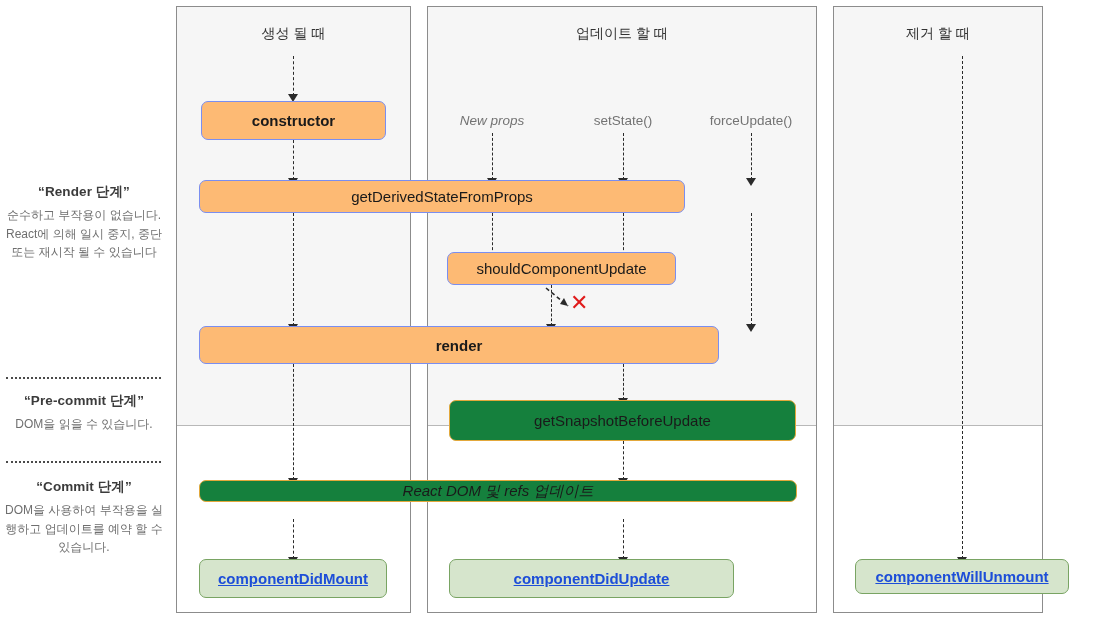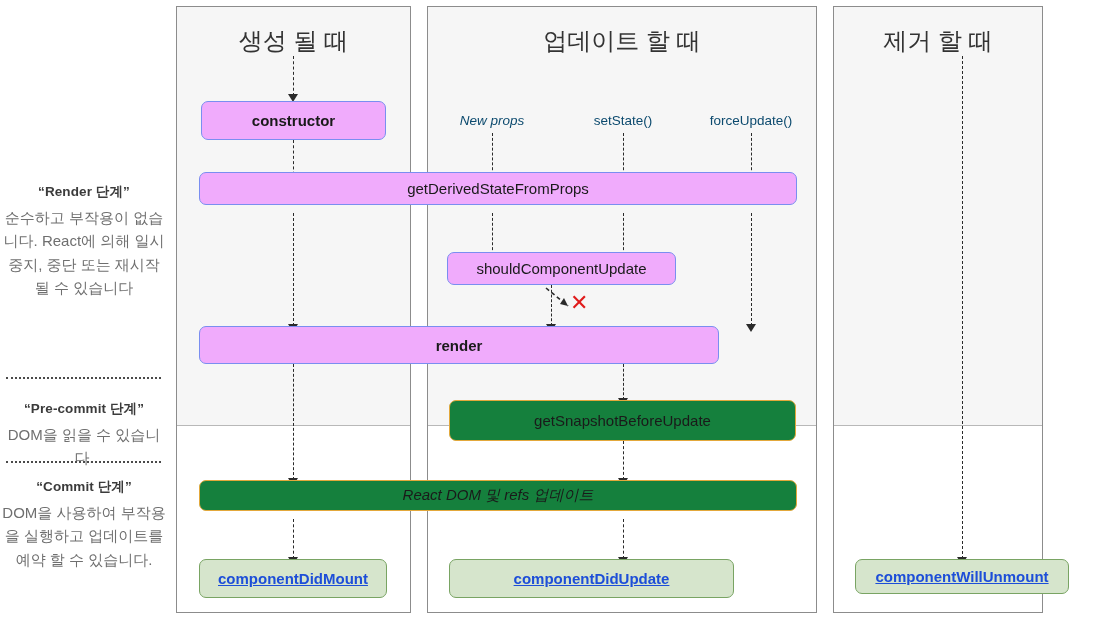--- a/index.html
+++ b/index.html
@@ -23,21 +23,21 @@
   .panel .tophalf{
     position:absolute;left:0;right:0;top:0;
     height:419px;
     background:#f6f6f6;
     border-bottom:1px solid #b8b8b8;
     box-sizing:border-box;
   }
   .panel-title{
     position:absolute;left:0;right:0;top:18px;
     text-align:center;
-    font-size:24px;
+    font-size:14px;
     color:#333333;
     z-index:6;
   }
 
   #panel-mount{left:176px;top:6px;width:235px;height:607px;}
   #panel-update{left:427px;top:6px;width:390px;height:607px;}
   #panel-unmount{left:833px;top:6px;width:210px;height:607px;}
 
   
   .legend{
@@ -45,27 +45,27 @@
     width:168px;left:0px;
     text-align:center;
   }
   .legend-title{
     font-size:13.5px;
     font-weight:bold;
     color:#3b3b3b;
     letter-spacing:.1px;
   }
   .legend-body{
-    font-size:15px;
+    font-size:12px;
     color:#6f6f6f;
     line-height:1.55;
     margin-top:5px;
   }
   #legend-render{top:183px;}
-  #legend-precommit{top:392px;margin-top:8px;}
+  #legend-precommit{top:392px;}
   #legend-commit{top:478px;}
 
   .dotline{
     position:absolute;
     left:6px;width:155px;height:0;
     border-top:2px dotted #4a4a4a;
   }
   #dot-top{top:377px;}
   #dot-bot{top:461px;}
 
@@ -95,31 +95,31 @@
     position:absolute;
     box-sizing:border-box;
     border-radius:7px;
     display:flex;
     align-items:center;
     justify-content:center;
     font-size:15px;
     z-index:5;
     text-align:center;
   }
-  .blue{ background:#f0abfc; border:1.3px solid #7a8ef0; color:#1a1a1a;}
+  .blue{ background:#fdba74; border:1.3px solid #7a8ef0; color:#1a1a1a;}
   .orange{ background:#15803d; border:1.3px solid #e3a83b; color:#1a1a1a;}
   .green{ background:#d6e5cc; border:1.3px solid #79a463; color:#1d4ed8;text-decoration:underline;}
   .bold{font-weight:bold;}
   .ital{font-style:italic;}
 
   
   .trigger{
     position:absolute;
     font-size:13.5px;
-    color:#0c4a6e;
+    color:#737373;
     text-align:center;
     z-index:5;
     white-space:nowrap;
   }
 
   .redx{
     position:absolute;
     z-index:7;
     font-size:22px;
     font-weight:bold;
@@ -217,29 +217,29 @@
 
   <div class="vline" style="left:962px;top:56px;height:503px;"></div>
   <div class="arrowhead" style="left:957px;top:557px;"></div>
 
   <div class="trigger ital" style="left:432px;top:113px;width:120px;">New props</div>
   <div class="trigger" style="left:563px;top:113px;width:120px;">setState()</div>
   <div class="trigger" style="left:686px;top:113px;width:130px;">forceUpdate()</div>
 
   <div class="node blue bold" style="left:201px;top:101px;width:185px;height:39px;">constructor</div>
 
-  <div class="node blue" style="left:199px;top:172px;width:598px;height:33px;">getDerivedStateFromProps</div>
+  <div class="node blue" style="left:199px;top:180px;width:486px;height:33px;">getDerivedStateFromProps</div>
 
   <div class="node blue" style="left:447px;top:252px;width:229px;height:33px;">shouldComponentUpdate</div>
 
   <div class="node blue bold" style="left:199px;top:326px;width:520px;height:38px;">render</div>
 
   <div class="node orange" style="left:449px;top:400px;width:347px;height:41px;">getSnapshotBeforeUpdate</div>
 
-  <div class="node orange ital" style="left:199px;top:480px;width:598px;height:31px;">React DOM 및 refs 업데이트</div>
+  <div class="node orange ital" style="left:199px;top:480px;width:598px;height:22px;">React DOM 및 refs 업데이트</div>
 
   <div class="node green bold" style="left:199px;top:559px;width:188px;height:39px;">componentDidMount</div>
 
   <div class="node green bold" style="left:449px;top:559px;width:285px;height:39px;">componentDidUpdate</div>
 
   <div class="node green bold" style="left:855px;top:559px;width:214px;height:35px;">componentWillUnmount</div>
 
 </div>
 
 </body></html>

